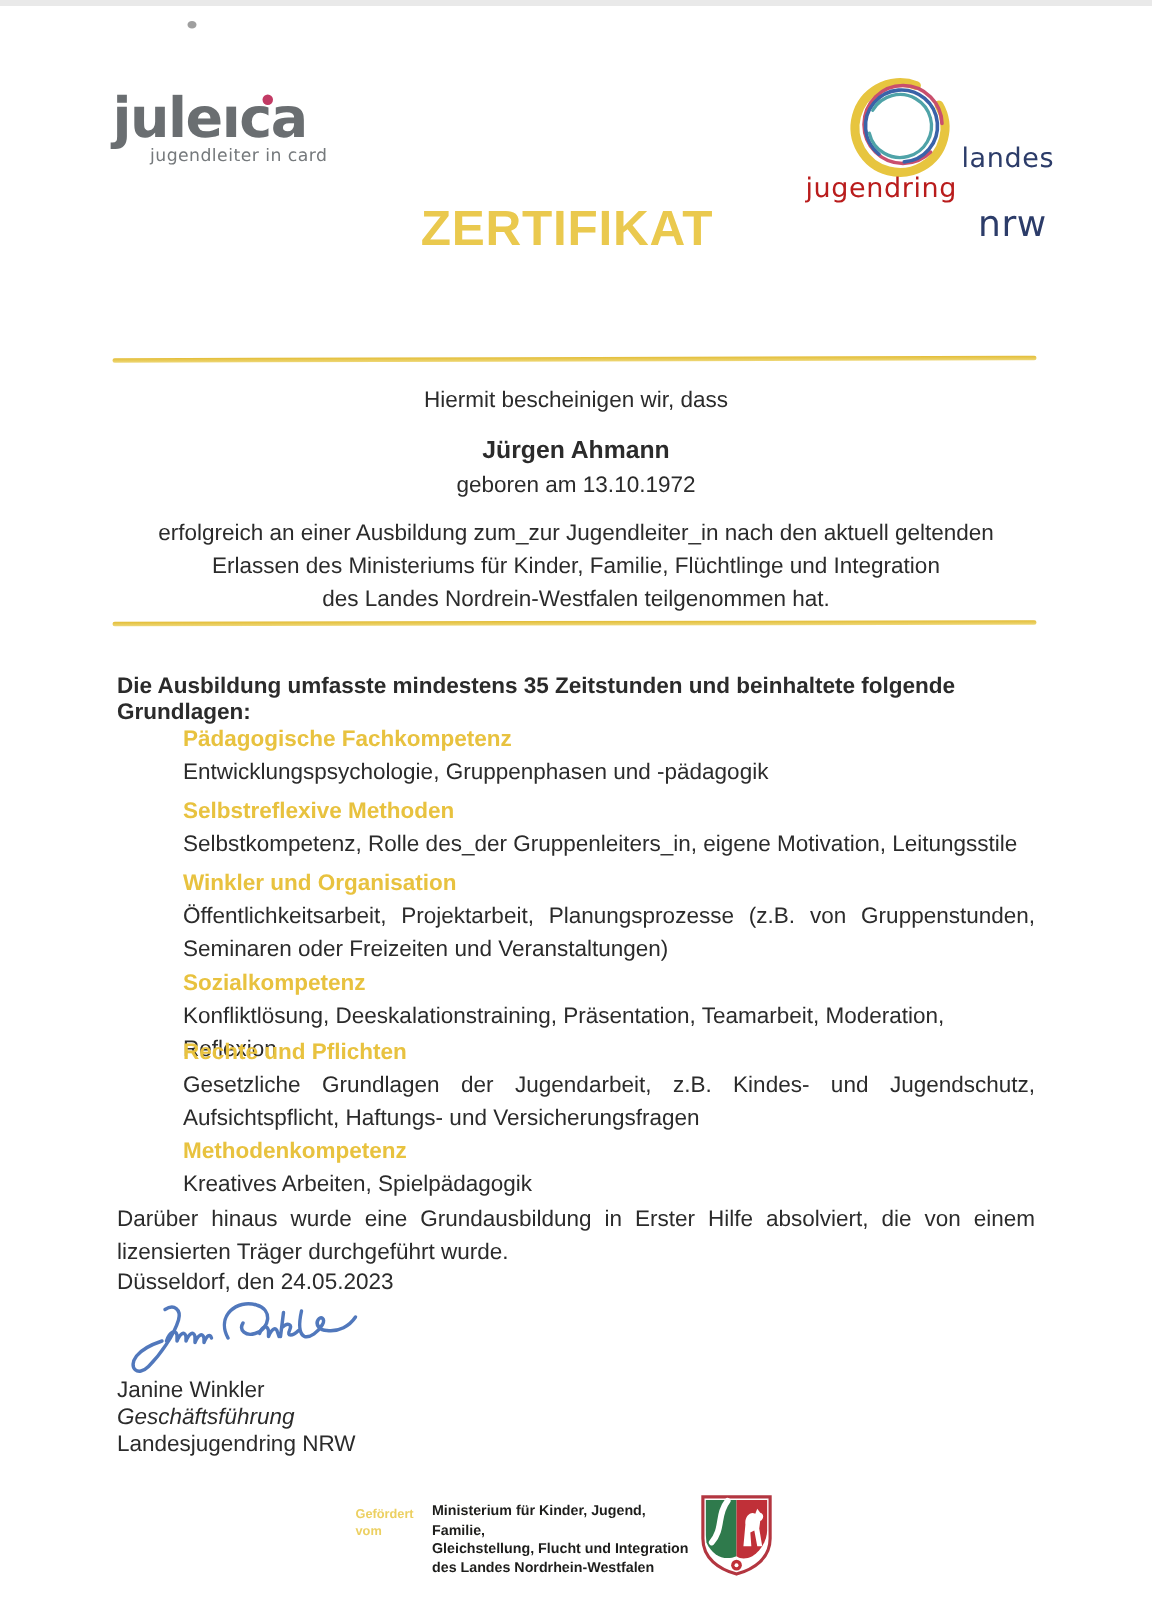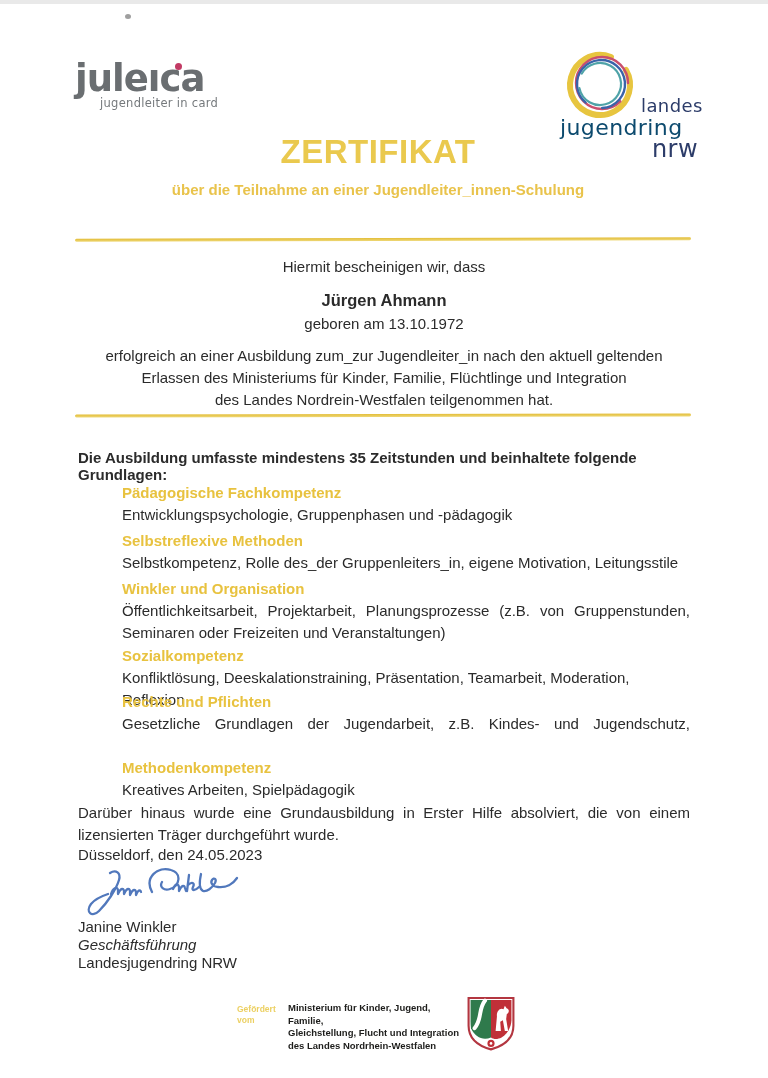--- a/index.html
+++ b/index.html
@@ -15,21 +15,21 @@
   
   .juleica{left:75px;top:56px;width:220px;}
   .jl-word{font-family:"DejaVu Sans", sans-serif;font-weight:bold;font-size:37px;line-height:38px;
     color:#6a6e71;letter-spacing:-1px;position:relative;}
   .jl-dot{position:absolute;width:7px;height:7px;border-radius:50%;background:#c23a64;left:100px;top:3px;}
   .jl-tagline{font-family:"DejaVu Sans", sans-serif;font-size:11.5px;color:#75797c;margin:-2px 0 0 25px;letter-spacing:.3px;}
 
   
   .ljr-circle{left:563px;top:42px;}
   .ljr-landes{left:641px;top:91px;font-family:"DejaVu Sans", sans-serif;font-size:18px;color:#2c3c69;letter-spacing:.4px;}
-  .ljr-jugendring{left:560px;top:111px;font-family:"DejaVu Sans", sans-serif;font-size:22px;color:#0c4a6e;letter-spacing:.4px;}
+  .ljr-jugendring{left:537px;top:111px;font-family:"DejaVu Sans", sans-serif;font-size:18px;color:#b91c1c;letter-spacing:.4px;}
   .ljr-nrw{left:652px;top:131px;font-family:"DejaVu Sans", sans-serif;font-size:24px;color:#2c3c69;letter-spacing:.4px;}
 
   .title{left:78px;top:129px;width:600px;text-align:center;font-size:33px;font-weight:bold;
     color:#eac94e;letter-spacing:.5px;}
   .subtitle{left:78px;top:177px;width:600px;text-align:center;font-size:15px;font-weight:bold;color:#e9c34b;}
 
   .rule{height:3px;background:linear-gradient(#e3bd37,#eed878);border-radius:2px;}
   .rule1{left:75px;top:234px;width:616px;transform:rotate(-.15deg);}
   .rule2{left:75px;top:410px;width:616px;transform:rotate(-.1deg);}
 
@@ -81,21 +81,20 @@
       <circle cx="39" cy="37" r="26" stroke="#c94f6d" stroke-width="2.4" stroke-dasharray="142 22" transform="rotate(45 39 37)"></circle>
       <circle cx="38" cy="38" r="24" stroke="#3a63a8" stroke-width="2.4" stroke-dasharray="132 18" transform="rotate(130 38 38)"></circle>
       <circle cx="37" cy="38" r="21" stroke="#4fa3a8" stroke-width="2.2" stroke-dasharray="116 16" transform="rotate(210 37 38)"></circle>
     </g>
   </svg>
   <div class="abs ljr-landes">landes</div>
   <div class="abs ljr-jugendring">jugendring</div>
   <div class="abs ljr-nrw">nrw</div>
 
   <div class="abs title">ZERTIFIKAT</div>
-  <div class="abs subtitle">über die Teilnahme an einer Jugendleiter_innen-Schulung</div>
 
   <div class="abs rule rule1"></div>
 
   <div class="abs center-col salutation">Hiermit bescheinigen wir, dass</div>
   <div class="abs center-col holder-name">Jürgen Ahmann</div>
   <div class="abs center-col birth">geboren am 13.10.1972</div>
   <div class="abs center-col intro-par line-block">
     <span>erfolgreich an einer Ausbildung zum_zur Jugendleiter_in nach den aktuell geltenden</span>
     <span>Erlassen des Ministeriums für Kinder, Familie, Flüchtlinge und Integration</span>
     <span>des Landes Nordrein-Westfalen teilgenommen hat.</span>
@@ -122,20 +121,21 @@
   </div>
 
   <div class="abs section s4">
     <div class="sec-h">Sozialkompetenz</div>
     <div>Konfliktlösung, Deeskalationstraining, Präsentation, Teamarbeit, Moderation, Reflexion</div>
   </div>
 
   <div class="abs section s5">
     <div class="sec-h">Rechte und Pflichten</div>
     <div class="stretch">Gesetzliche Grundlagen der Jugendarbeit, z.B. Kindes- und Jugendschutz,</div>
+    <div>Aufsichtspflicht, Haftungs- und Versicherungsfragen</div>
   </div>
 
   <div class="abs section s6">
     <div class="sec-h">Methodenkompetenz</div>
     <div>Kreatives Arbeiten, Spielpädagogik</div>
   </div>
 
   <div class="abs body-col closing">
     <div class="stretch">Darüber hinaus wurde eine Grundausbildung in Erster Hilfe absolviert, die von einem</div>
     <div>lizensierten Träger durchgeführt wurde.</div>

